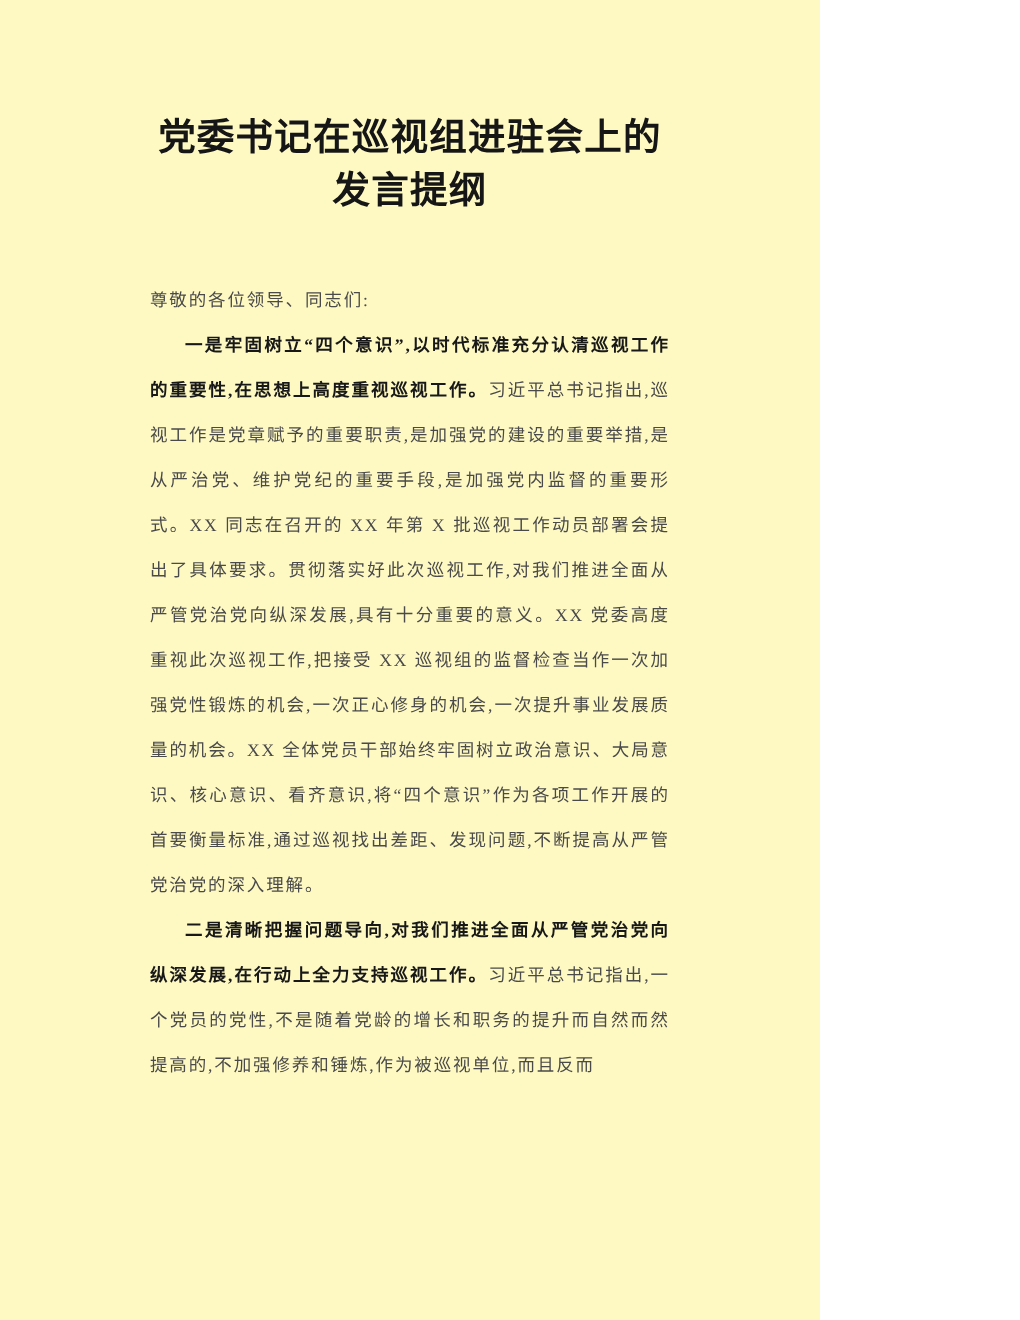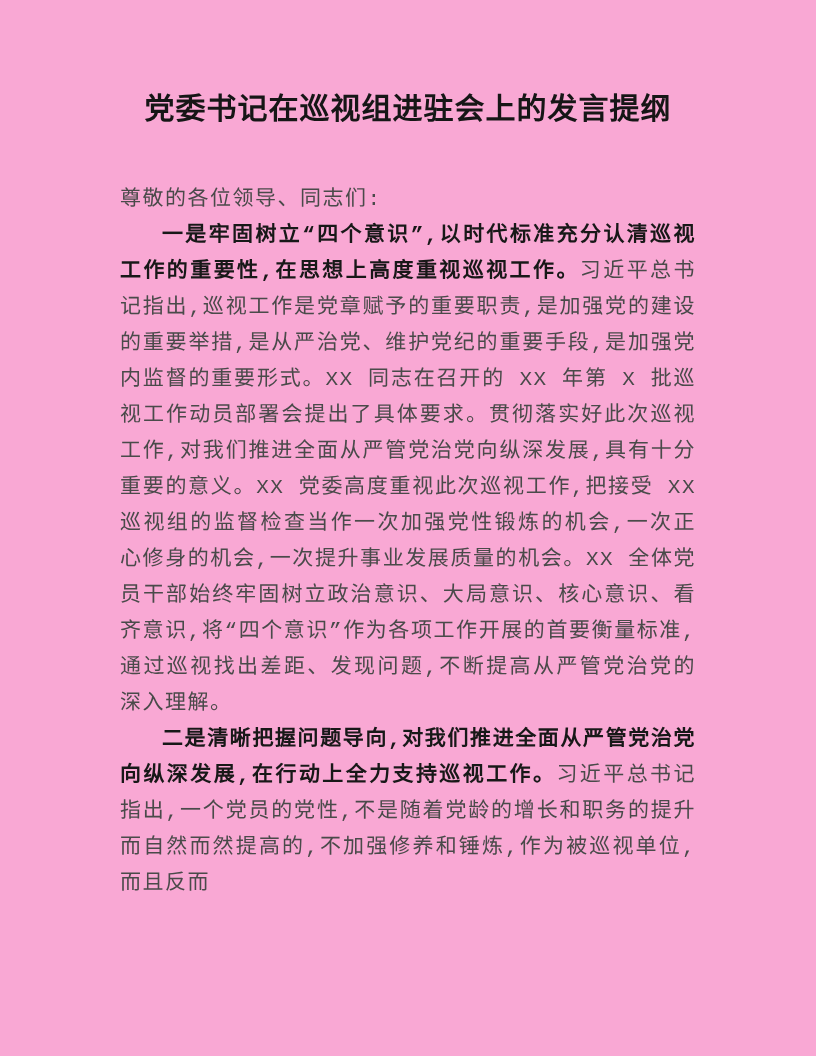--- a/index.html
+++ b/index.html
@@ -2,43 +2,43 @@
 <html lang="zh-CN"><head>
 <meta charset="utf-8">
 <style>
   html, body {
     margin: 0;
     padding: 0;
     background: #ffffff;
   }
   .page {
     position: relative;
-    width: 816px;
+    width: 656px;
     height: 1056px;
-    background: #f9a8d4;
+    background: #fef9c3;
     overflow: hidden;
     box-sizing: border-box;
-    font-family: Liberation Mono, monospace;
+    font-family: Liberation Serif, serif;
   }
   .content {
     box-sizing: border-box;
     padding: 90px 120px 0 120px;
   }
   .doc-title {
     margin: 0 0 50px 0;
     font-size: 30px;
     line-height: 42px;
     font-weight: bold;
     text-align: center;
     color: #161616;
     letter-spacing: 1px;
   }
   .para {
     margin: 0;
-    font-size: 21px;
+    font-size: 14px;
     line-height: 36px;
     text-align: justify;
     color: #4a4a4a;
     letter-spacing: 1.5px;
   }
   .para.indent {
     text-indent: 2em;
   }
   .para .lead {
     font-weight: bold;

